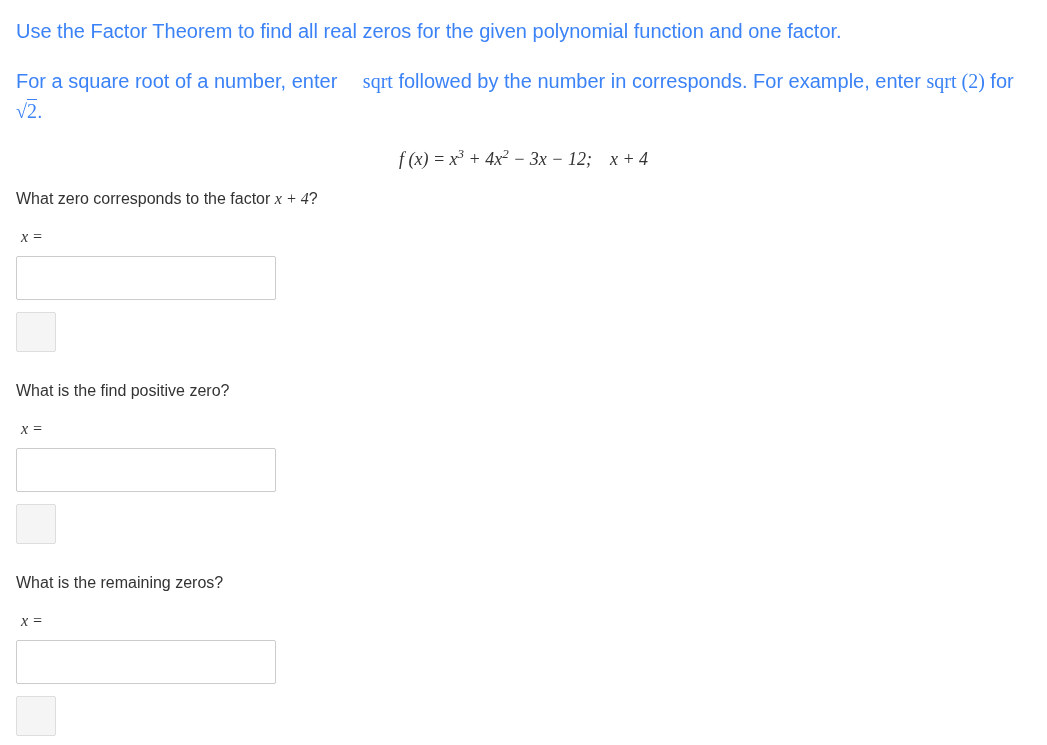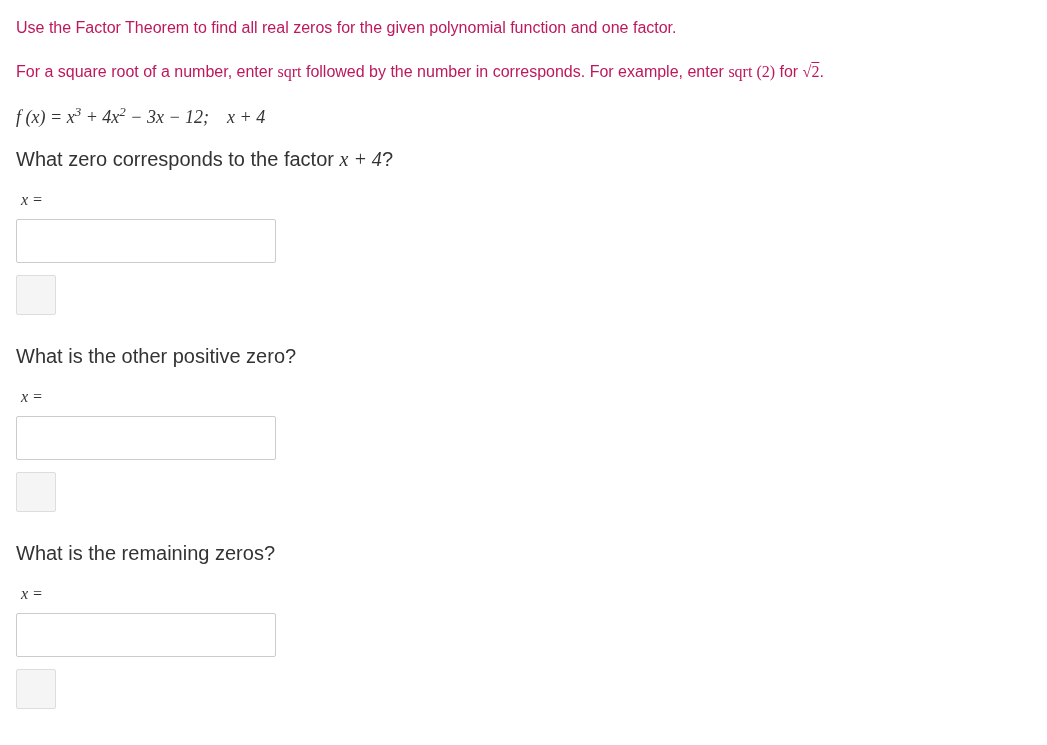--- a/index.html
+++ b/index.html
@@ -9,37 +9,38 @@
     }
     body {
       font-family: 'Segoe UI', Tahoma, Geneva, Verdana, sans-serif;
       font-size: 16px;
       color: #333;
       padding: 16px;
       background: #fff;
       width: 1047px;
     }
     .instruction {
-      font-size: 16px;
+      font-size: 20px;
       line-height: 1.5;
       margin-bottom: 20px;
-      color: #be185d;
+      color: #3b82f6;
     }
     .equation {
+      text-align: center;
       font-family: 'Cambria Math', 'Times New Roman', serif;
       font-size: 18px;
       font-style: italic;
       margin: 10px 0 20px 0;
     }
     .equation sup {
       font-size: 13px;
       vertical-align: super;
     }
     .question-text {
-      font-size: 20px;
+      font-size: 16px;
       color: #333;
       margin-top: 18px;
       margin-bottom: 20px;
     }
     .answer-block {
       margin-bottom: 30px;
     }
     .x-equals {
       font-family: 'Cambria Math', 'Times New Roman', serif;
       font-style: italic;
@@ -71,38 +72,38 @@
       text-decoration: overline;
       text-decoration-thickness: 1px;
     }
   </style>
 </head>
 <body>
 
 <div class="instruction">Use the Factor Theorem to find all real zeros for the given polynomial function and one factor.</div>
 
 <div class="instruction">
-  <span>For a square root of a number, enter </span><span style="font-family:'Cambria Math','Times New Roman',serif;">sqrt</span><span> followed by the number in corresponds. For example, enter </span><span style="font-family:'Cambria Math','Times New Roman',serif;">sqrt (2)</span><span> for </span><span class="sqrt-sym">√<span class="sqrt-overline">2</span></span><span>.</span>
+  <span>For a square root of a number, enter </span><span style="font-family:'Cambria Math','Times New Roman',serif;margin-left:20px;">sqrt</span><span> followed by the number in corresponds. For example, enter </span><span style="font-family:'Cambria Math','Times New Roman',serif;">sqrt (2)</span><span> for </span><span class="sqrt-sym">√<span class="sqrt-overline">2</span></span><span>.</span>
 </div>
 
 <div class="equation">
   <span>f (x) = x</span><sup>3</sup><span> + 4x</span><sup>2</sup><span> − 3x − 12;</span>&nbsp;&nbsp;&nbsp;&nbsp;<span>x + 4</span>
 </div>
 
 <div class="question-text">
   <span>What zero corresponds to the factor </span><span style="font-family:'Cambria Math','Times New Roman',serif;font-style:italic;">x + 4</span><span>?</span>
 </div>
 
 <div class="answer-block">
   <div class="x-equals">x =</div>
   <input type="text" class="answer-input" style="">
   <div class="small-box"></div>
 </div>
 
-<div class="question-text">What is the other positive zero?</div>
+<div class="question-text">What is the find positive zero?</div>
 
 <div class="answer-block">
   <div class="x-equals">x =</div>
   <input type="text" class="answer-input" style="">
   <div class="small-box"></div>
 </div>
 
 <div class="question-text">What is the remaining zeros?</div>
 
 <div class="answer-block">

